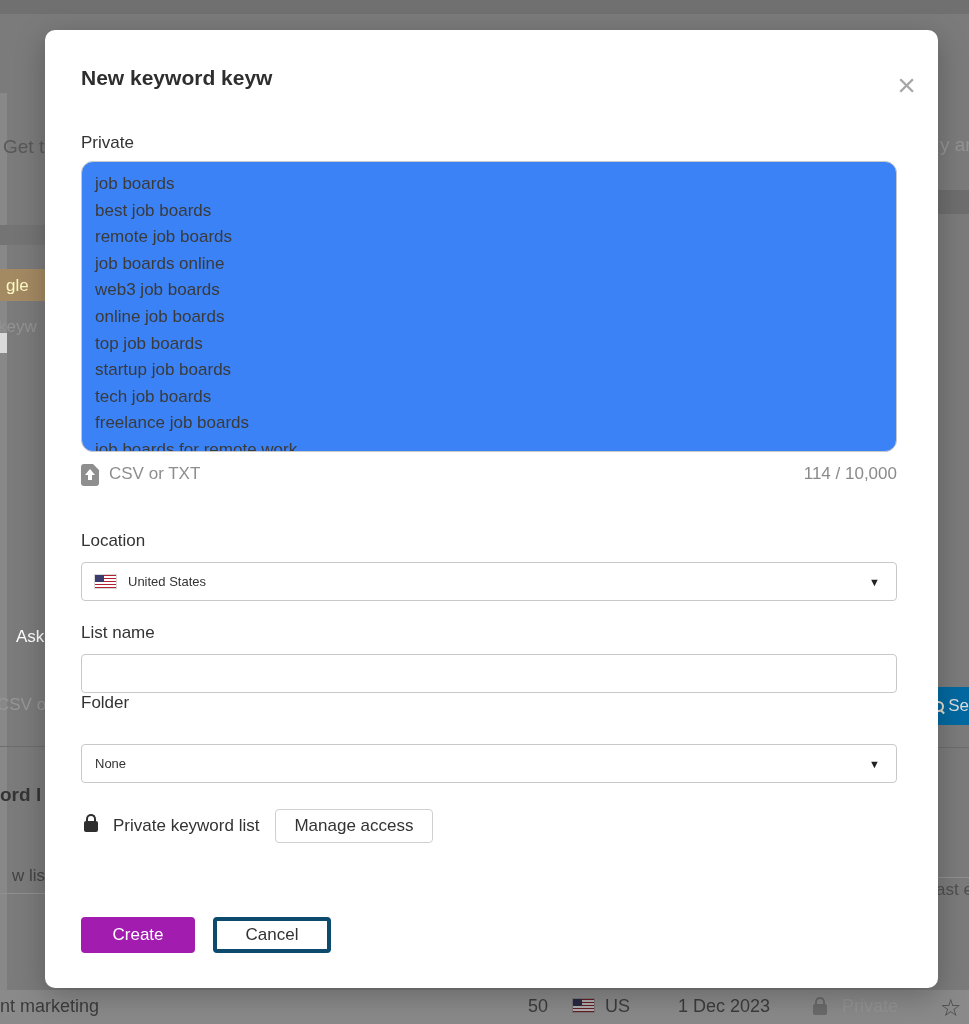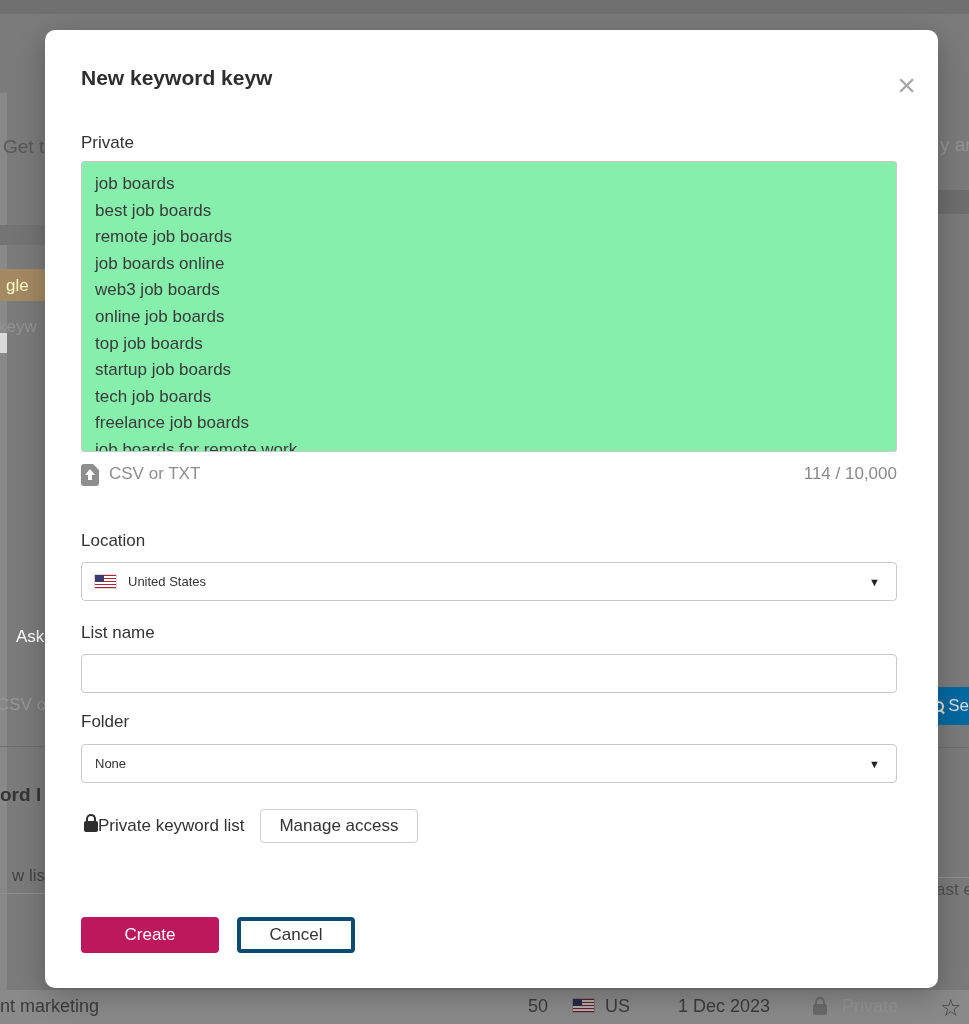--- a/index.html
+++ b/index.html
@@ -61,23 +61,23 @@
   
   .dialog{position:absolute;left:45px;top:30px;width:893px;height:958px;
           background:#fff;border-radius:10px;box-shadow:0 8px 30px rgba(0,0,0,.25);}
   .close-x{position:absolute;top:40px;right:22px;font-size:32px;line-height:30px;
            color:#a6a6a6;cursor:pointer;}
   .dlg-title{position:absolute;left:36px;top:36px;font-size:21px;font-weight:bold;color:#2e2e2e;}
   .field-label{position:absolute;left:36px;font-size:17px;color:#333;}
   .lab-keywords{top:103px;}
   .lab-location{top:501px;}
   .lab-listname{top:593px;}
-  .lab-folder{top:682px;}
+  .lab-folder{top:663px;}
   .kw-box{position:absolute;left:36px;top:131px;width:814px;height:289px;
-          border:1px solid #c9c9c9;border-radius:3px;overflow:hidden;background:#86efac;}
+          border:1px solid #c9c9c9;border-radius:12px;overflow:hidden;background:#3b82f6;}
   .kw-text{padding:9px 13px;font-size:17px;line-height:26.6px;color:#3a3a3a;white-space:pre;}
   .upload-row{position:absolute;left:36px;top:434px;width:816px;height:26px;
               display:flex;align-items:flex-start;}
   .upfile{position:relative;width:18px;height:22px;background:#8e8e8e;border-radius:3px;}
   .upfile::before{content:"";position:absolute;right:0;top:0;border-style:solid;
                   border-width:0 6px 6px 0;border-color:transparent #fff transparent transparent;}
   .upfile .arr-head{position:absolute;left:4px;top:5px;width:0;height:0;
                     border-left:5px solid transparent;border-right:5px solid transparent;
                     border-bottom:6px solid #fff;}
   .upfile .arr-stem{position:absolute;left:7px;top:10px;width:4px;height:6px;background:#fff;}
@@ -89,28 +89,28 @@
   .sel-location{top:532px;}
   .inp-listname{top:624px;}
   .sel-folder{top:714px;}
   .select-box .flag{margin-left:13px;}
   .sel-value{margin-left:12px;font-size:13px;color:#333;}
   .sel-folder .sel-value{margin-left:13px;}
   .caret{margin-left:auto;margin-right:16px;font-size:11px;color:#222;}
   .privacy-row{position:absolute;left:36px;top:778px;width:816px;height:36px;
                display:flex;align-items:center;}
   .lock-dark{background:#2e2e2e;color:#2e2e2e;margin-left:3px;}
-  .privacy-label{font-size:17px;color:#333;}
+  .privacy-label{margin-left:15px;font-size:17px;color:#333;}
   .manage-btn{margin-left:16px;height:34px;padding:0 18px;font-size:17px;color:#333;
               background:#fff;border:1px solid #d0d0d0;border-radius:4px;
               display:flex;align-items:center;cursor:pointer;}
   .btn-row{position:absolute;left:36px;top:887px;display:flex;gap:18px;}
   .btn{height:36px;border-radius:4px;font-size:17px;display:flex;align-items:center;
        justify-content:center;cursor:pointer;}
-  .btn-create{width:138px;background:#be185d;color:#fff;border:none;}
+  .btn-create{width:114px;background:#a21caf;color:#fff;border:none;}
   .btn-cancel{width:118px;background:#fff;color:#333;border:4px solid #0c4a6e;}
 </style>
 </head>
 <body>
 
 <div id="stage">
 
   <div class="bg-abs top-strip"></div>
   <div class="bg-abs left-sliver"></div>
   <div class="bg-abs left-notch"></div>

